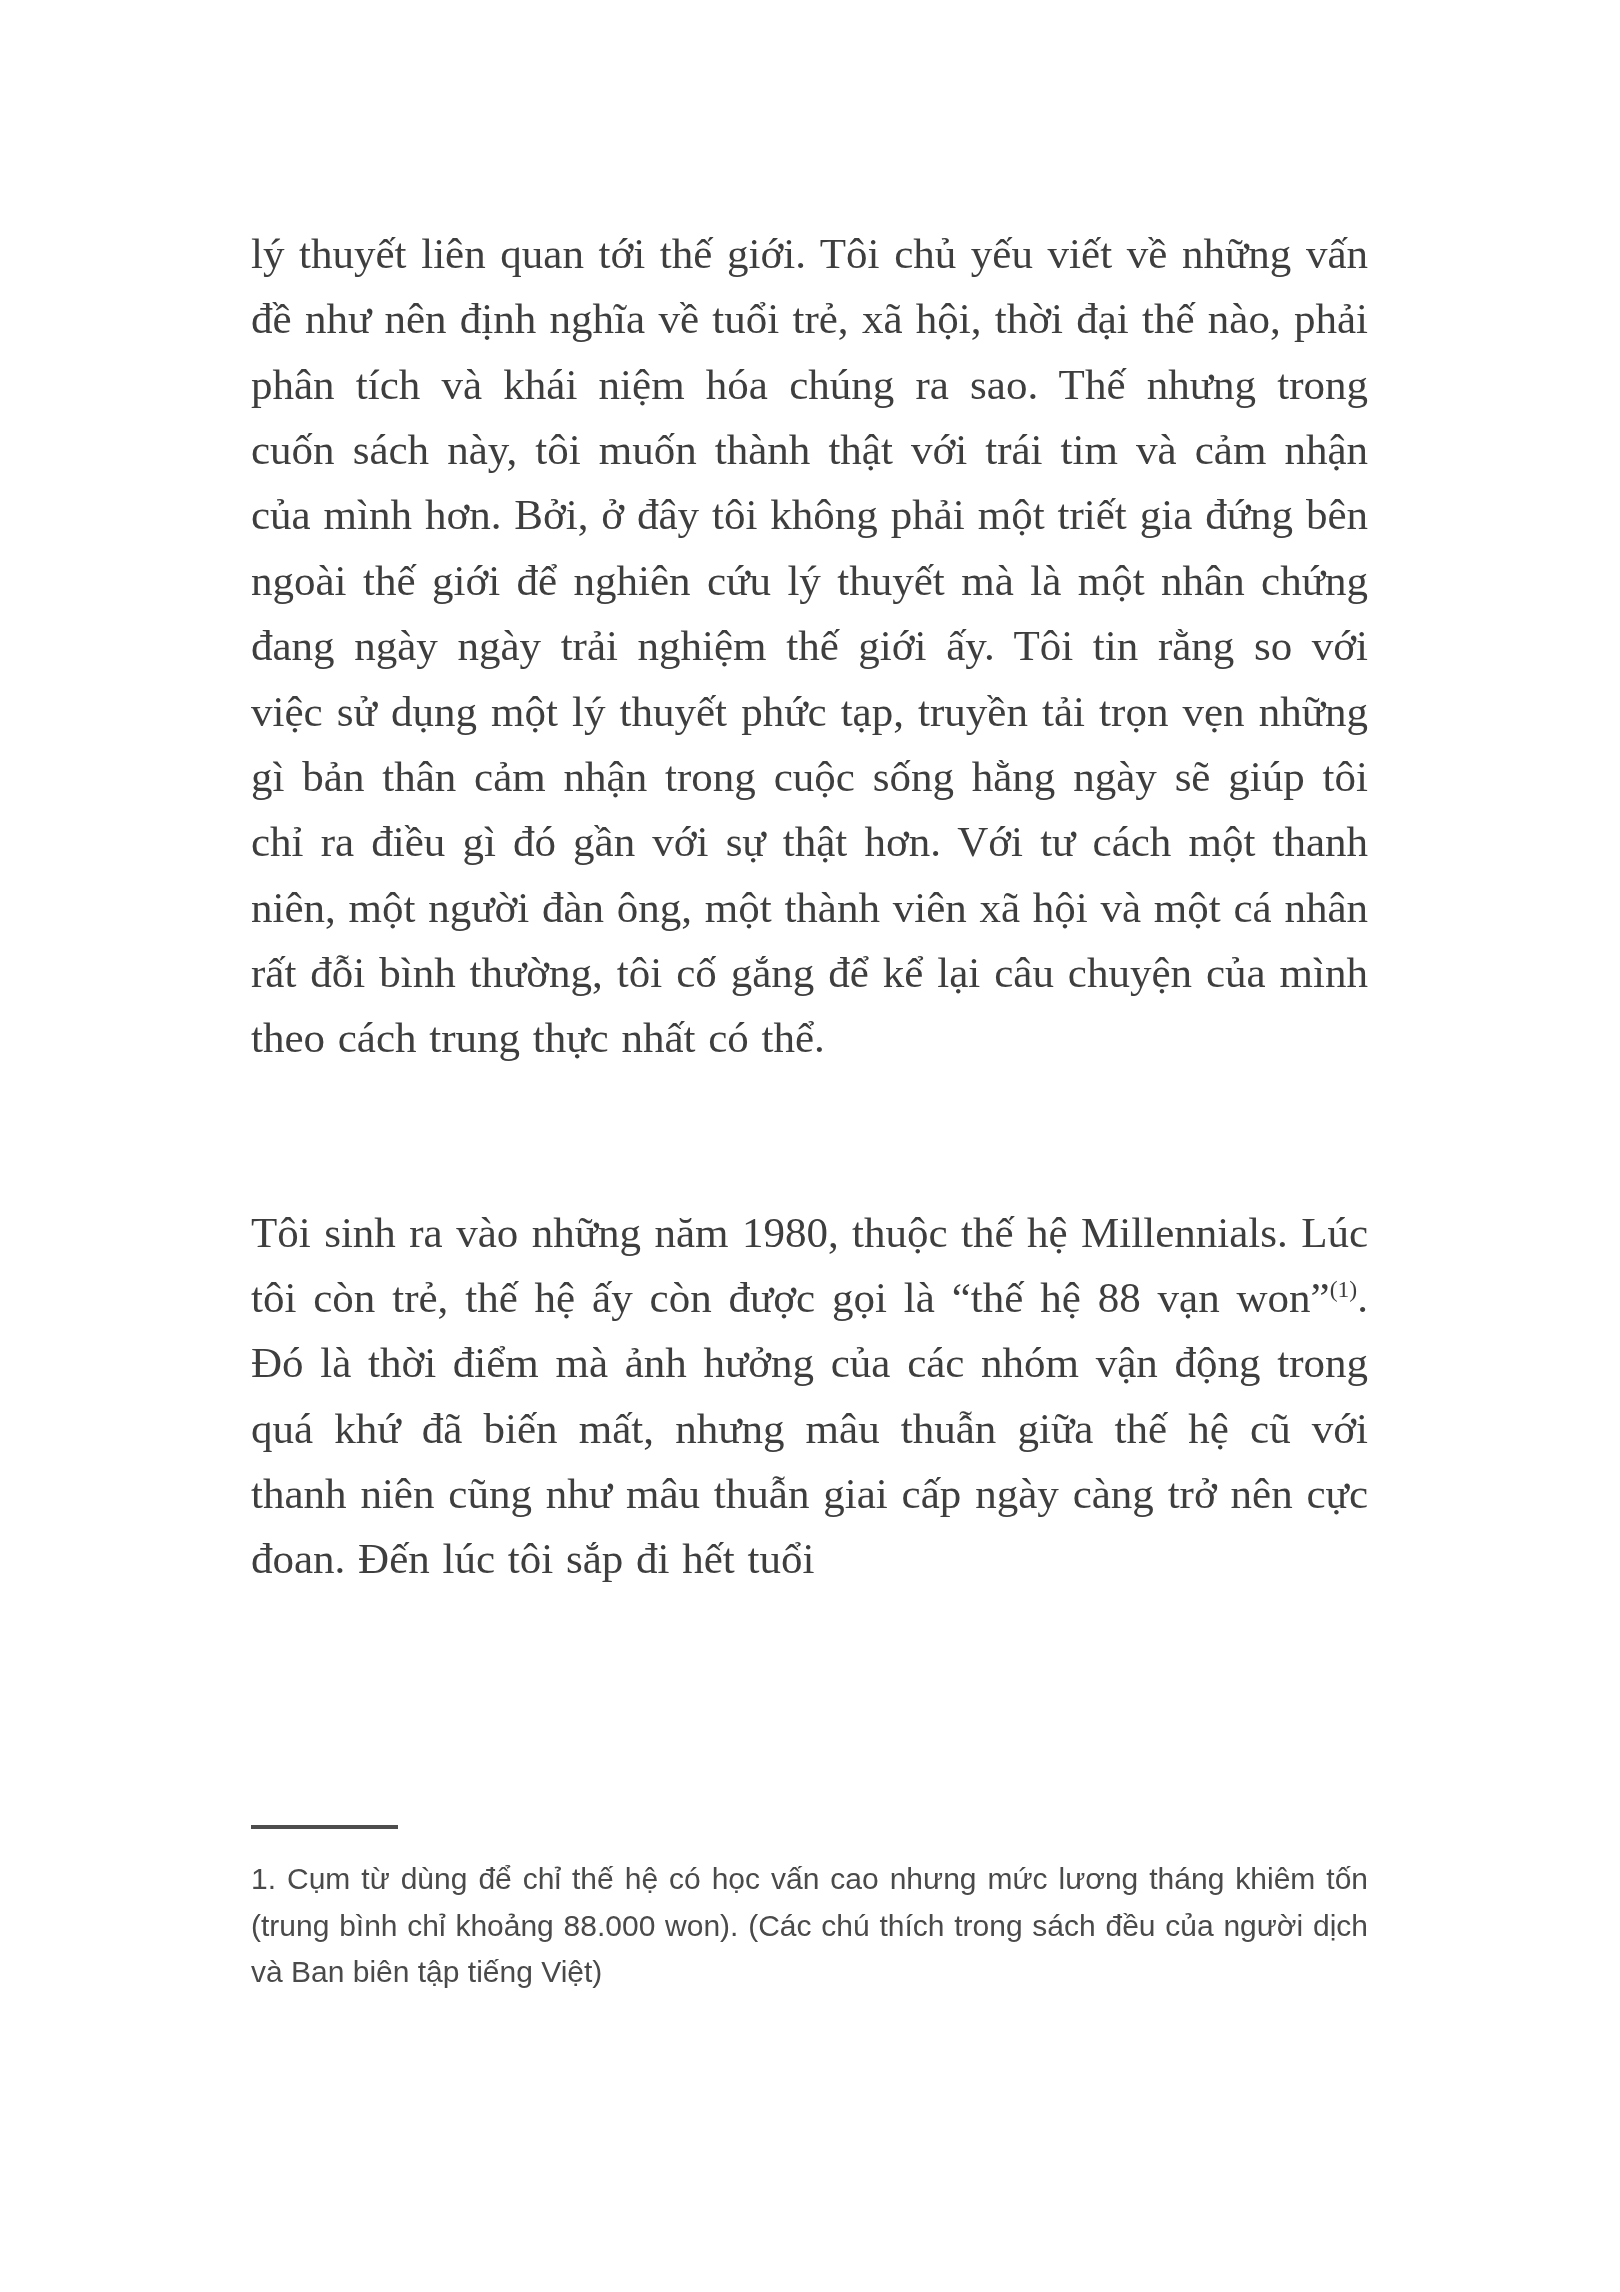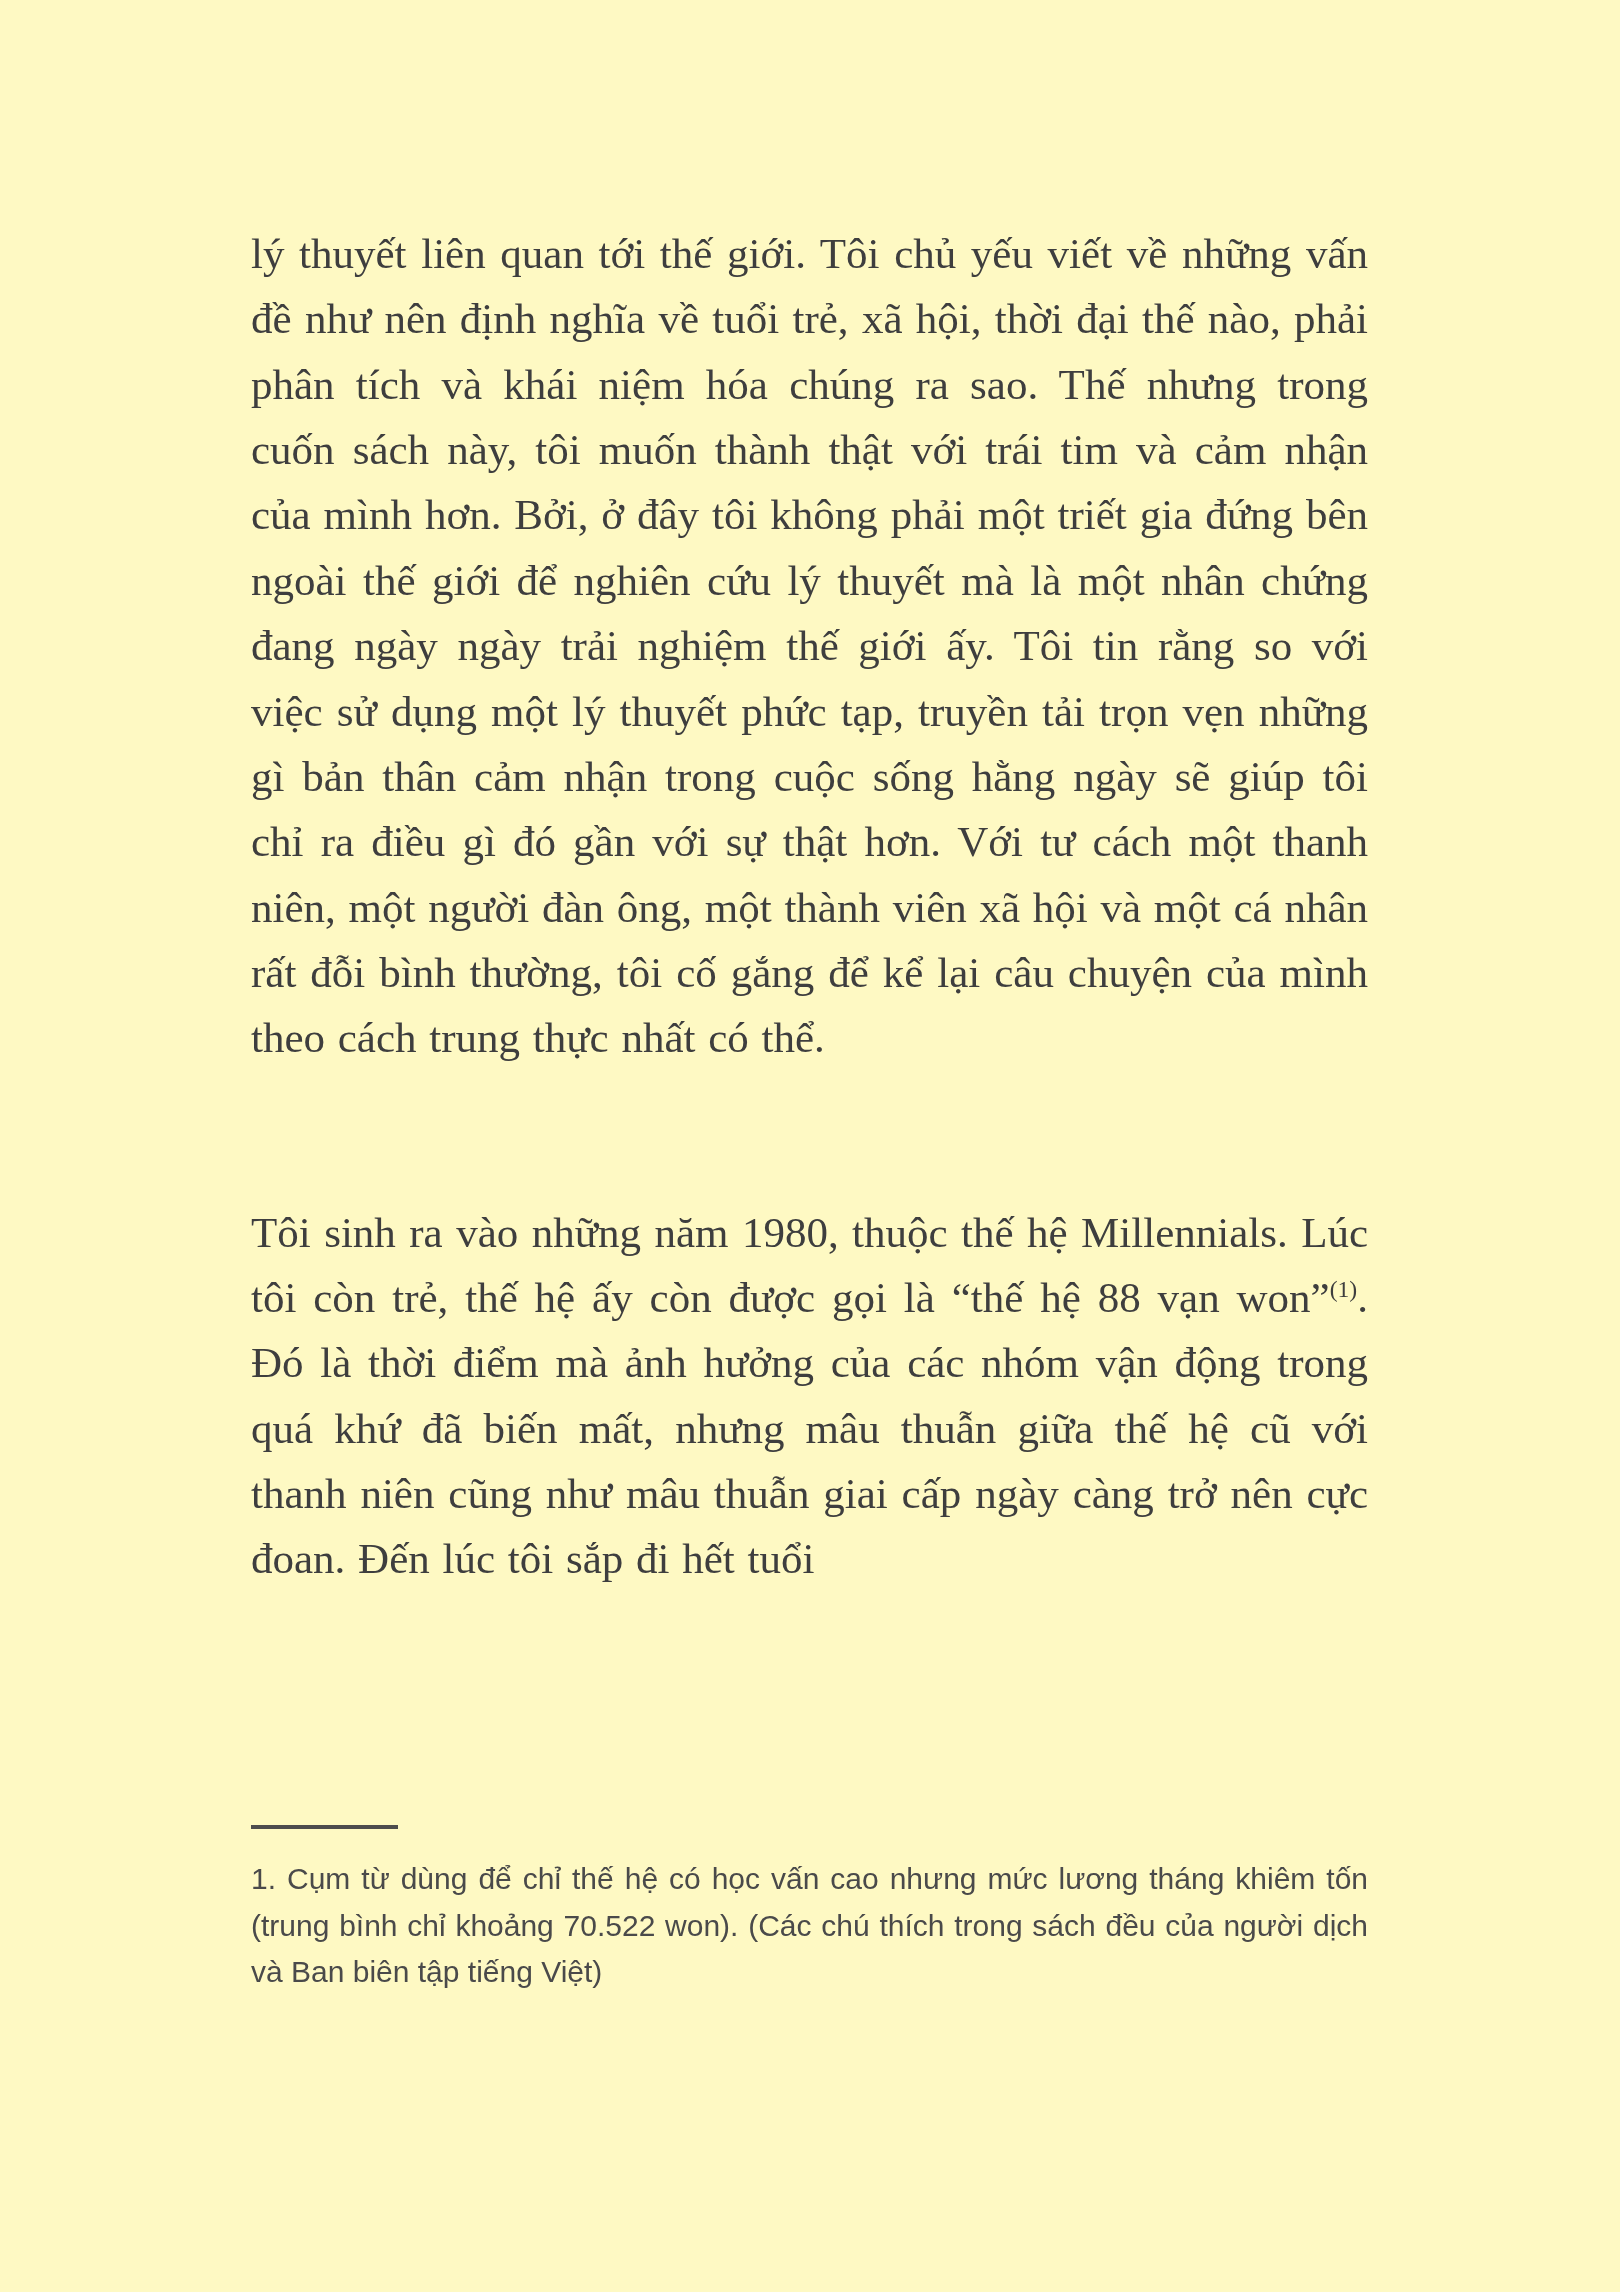--- a/index.html
+++ b/index.html
@@ -5,21 +5,21 @@
   html, body {
     margin: 0;
     padding: 0;
     background: #e9e9e9;
   }
   .page {
     position: relative;
     width: 1620px;
     height: 2293px;
     margin: 0 auto;
-    background: #fef9c3;
+    background: #ffffff;
     overflow: hidden;
     box-sizing: border-box;
   }
   .text-column {
     position: absolute;
     left: 251px;
     top: 221px;
     width: 1117px;
   }
   .body-paragraph {
@@ -96,18 +96,18 @@
 <div class="page">
 
   <div class="text-column">
     <p class="body-paragraph">lý thuyết liên quan tới thế giới. Tôi chủ yếu viết về những vấn đề như nên định nghĩa về tuổi trẻ, xã hội, thời đại thế nào, phải phân tích và khái niệm hóa chúng ra sao. Thế nhưng trong cuốn sách này, tôi muốn thành thật với trái tim và cảm nhận của mình hơn. Bởi, ở đây tôi không phải một triết gia đứng bên ngoài thế giới để nghiên cứu lý thuyết mà là một nhân chứng đang ngày ngày trải nghiệm thế giới ấy. Tôi tin rằng so với việc sử dụng một lý thuyết phức tạp, truyền tải trọn vẹn những gì bản thân cảm nhận trong cuộc sống hằng ngày sẽ giúp tôi chỉ ra điều gì đó gần với sự thật hơn. Với tư cách một thanh niên, một người đàn ông, một thành viên xã hội và một cá nhân rất đỗi bình thường, tôi cố gắng để kể lại câu chuyện của mình theo cách trung thực nhất có thể.</p>
 
     <p class="body-paragraph"><span>Tôi sinh ra vào những năm 1980, thuộc thế hệ Millennials. Lúc tôi còn trẻ, thế hệ ấy còn được gọi là “thế hệ 88 vạn won”</span><sup class="footnote-ref">(1)</sup><span>. Đó là thời điểm mà ảnh hưởng của các nhóm vận động trong quá khứ đã biến mất, nhưng mâu thuẫn giữa thế hệ cũ với thanh niên cũng như mâu thuẫn giai cấp ngày càng trở nên cực đoan. Đến lúc tôi sắp đi hết tuổi</span></p>
   </div>
 
   <div class="footnote-block">
     <div class="footnote-rule"></div>
-    <p class="footnote-text">1. Cụm từ dùng để chỉ thế hệ có học vấn cao nhưng mức lương tháng khiêm tốn (trung bình chỉ khoảng 70.522 won). (Các chú thích trong sách đều của người dịch và Ban biên tập tiếng Việt)</p>
+    <p class="footnote-text">1. Cụm từ dùng để chỉ thế hệ có học vấn cao nhưng mức lương tháng khiêm tốn (trung bình chỉ khoảng 88.000 won). (Các chú thích trong sách đều của người dịch và Ban biên tập tiếng Việt)</p>
   </div>
 
 
 </div>
 
 
 </body></html>

